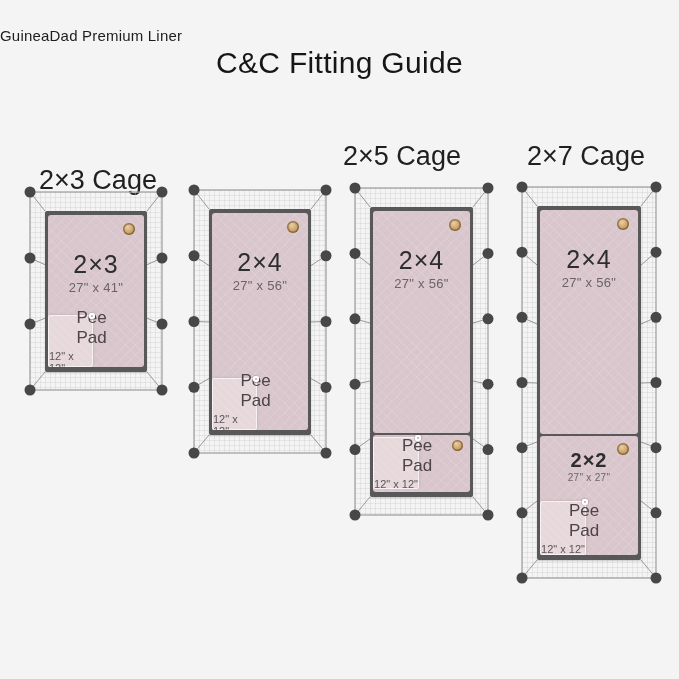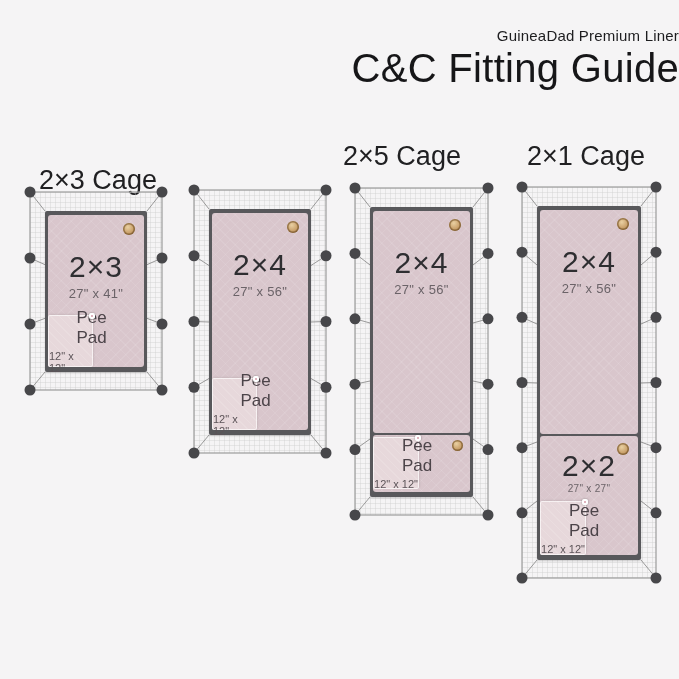--- a/index.html
+++ b/index.html
@@ -1,44 +1,44 @@
 <!DOCTYPE html>
 <html><head>
 <meta charset="utf-8">
 <style>
   html,body{margin:0;padding:0;}
   body{background:#f5f4f5;font-family:"Liberation Sans",sans-serif;-webkit-font-smoothing:antialiased;}
   .page{position:relative;width:679px;height:679px;background:#f5f4f5;overflow:hidden;}
 
   
-  .subtitle{position:absolute;top:27px;left:0;width:100%;text-align:right;
+  .subtitle{position:absolute;top:27px;left:0;width:100%;text-align:left;
     font-size:15px;font-weight:400;color:#1d1d1f;letter-spacing:.2px;}
-  .title{position:absolute;top:46px;left:0;width:100%;text-align:right;margin:0;
-    font-size:40px;font-weight:500;color:#161618;letter-spacing:.3px;}
+  .title{position:absolute;top:46px;left:0;width:100%;text-align:center;margin:0;
+    font-size:30px;font-weight:500;color:#161618;letter-spacing:.3px;}
 
   .cage-header{position:absolute;top:141px;width:170px;text-align:center;
     font-size:27px;font-weight:400;color:#202022;}
 
   
   .cage{position:absolute;}
   .frame{position:absolute;left:15px;right:15px;top:19px;bottom:18px;
     background:#58585b;border-radius:2px;padding:4px 3px 5px;
     display:flex;flex-direction:column;gap:2px;
     box-shadow:0 1px 2px rgba(0,0,0,.18);}
   .liner{position:relative;background-color:#d9c6cc;border-radius:3px;
     background-image:
       repeating-linear-gradient(45deg, rgba(255,255,255,.09) 0 1px, rgba(0,0,0,0) 1px 7px),
       repeating-linear-gradient(-45deg, rgba(255,255,255,.09) 0 1px, rgba(0,0,0,0) 1px 7px);}
   .grow{flex:1;}
 
   .liner-label{text-align:center;padding-top:36px;}
   .liner-label.pt-sec{padding-top:14px;}
-  .liner-name{font-size:30px;color:#2e2e31;letter-spacing:1px;line-height:1.05;}
+  .liner-name{font-size:25px;color:#2e2e31;letter-spacing:1px;line-height:1.05;}
   .liner-dims{font-size:13px;color:#6b6368;margin-top:3px;letter-spacing:.3px;}
-  .sec .liner-name{font-size:30px;}
+  .sec .liner-name{font-size:20px;font-weight:bold;}
   .sec .liner-dims{font-size:10px;margin-top:1px;}
 
   
   .badge{position:absolute;top:8px;right:9px;width:12px;height:12px;border-radius:50%;
     background:radial-gradient(circle at 40% 35%, #e9d0a2, #c9a06a 55%, #93703f);
     box-shadow:inset 0 0 0 1.5px rgba(92,62,22,.5);}
   .badge.small{width:11px;height:11px;top:5px;right:7px;}
 
   
   .pee-pad{position:absolute;left:0;bottom:0;width:45px;height:52px;
@@ -65,21 +65,21 @@
 </head>
 <body>
 
 <div class="page">
 
   <div class="subtitle">GuineaDad Premium Liner</div>
   <h1 class="title">C&amp;C Fitting Guide</h1>
 
   <div class="cage-header" style="left:13px;margin-top:24px;">2×3 Cage</div>
   <div class="cage-header" style="left:317px;">2×5 Cage</div>
-  <div class="cage-header" style="left:501px;">2×1 Cage</div>
+  <div class="cage-header" style="left:501px;">2×7 Cage</div>
 
   <div class="cage" style="left:30px;top:192px;width:132px;height:198px;">
       <svg width="148" height="214" viewBox="-8 -8 148 214" style="position:absolute;left:-8px;top:-8px;">
 <defs>
           <pattern id="mesh0" width="5" height="5" patternUnits="userSpaceOnUse">
             <path d="M5 0H0V5" fill="none" stroke="#c7c7c7" stroke-width="0.7"></path>
           </pattern>
         </defs>
 <path d="M0 0H132V198H0Z M15 19H117V180H15Z" fill="url(#mesh0)" fill-rule="evenodd"></path>
 <rect width="132" height="198" fill="none" stroke="#9c9c9c" stroke-width="1.2"></rect>

